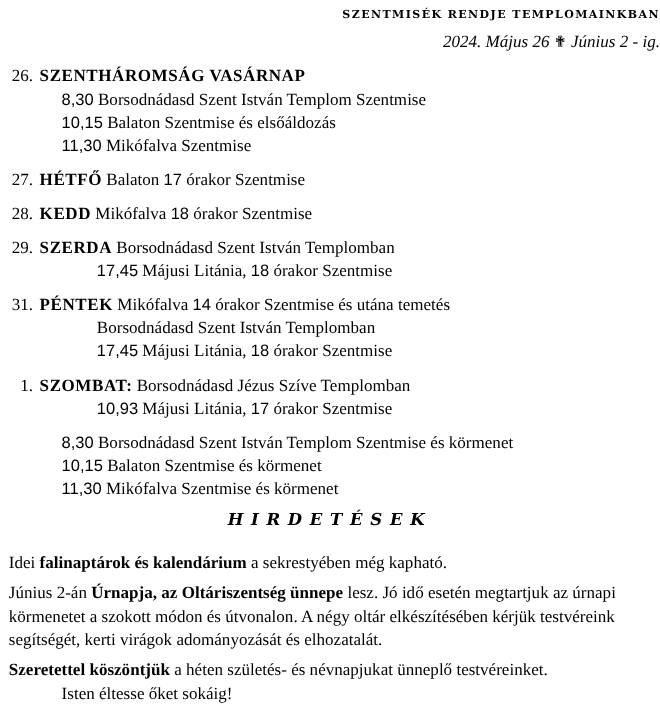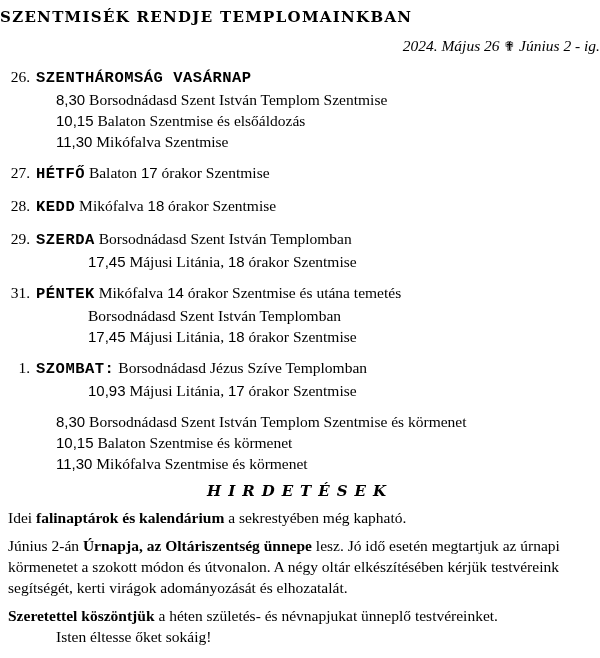--- a/index.html
+++ b/index.html
@@ -5,24 +5,24 @@
   * { margin: 0; padding: 0; box-sizing: border-box; }
   html, body { width: 600px; height: 658px; background: #ffffff; overflow: hidden; }
   body {
     font-family: "Liberation Serif", "DejaVu Serif", serif;
     font-size: 15.5px;
     color: #000000;
   }
   .doc { width: 600px; height: 658px; padding-top: 8px; }
 
   .title {
-    text-align: left;
+    text-align: right;
     font-family: "DejaVu Serif", serif;
     font-weight: bold;
-    font-size: 15px;
+    font-size: 10px;
     letter-spacing: 1.3px;
   }
   .subtitle {
     text-align: right;
     margin-top: 10px;
     font-size: 15.5px;
     line-height: 20px;
   }
 
   .entry { margin-top: 10px; }
@@ -30,41 +30,41 @@
   .day {
     display: inline-block;
     width: 30px;
     text-align: right;
     margin-right: 6px;
   }
   .line.ind1 { padding-left: 56px; }
   .line.ind2 { padding-left: 88px; }
 
   .run-deco {
-    font-family: Liberation Mono, monospace;
+    font-family: Liberation Serif, serif;
     font-weight: bold;
     letter-spacing: 0.5px;
   }
   .run-time, .run-sans { font-family: "Liberation Sans", "DejaVu Sans", sans-serif; font-size: 15px; }
   .run-b { font-weight: bold; }
   .run-i { font-style: italic; }
   .run-cross { font-style: normal; font-family: "DejaVu Sans", sans-serif; font-size: 14px; }
 
   .announce-title {
     text-align: center;
     margin-top: 7px;
     font-family: "DejaVu Serif", serif;
     font-weight: bold;
     font-size: 15px;
     letter-spacing: 7px;
     line-height: 21px;
     font-style: italic;
   }
   .para {
-    margin-top: 5px;
+    margin-top: 18px;
     padding-left: 8px;
     padding-right: 10px;
     line-height: 21px;
   }
   .para.spaced { margin-top: 7px; }
   .para.closing { margin-top: 0; padding-left: 56px; }
 </style>
 </head>
 <body>
 

